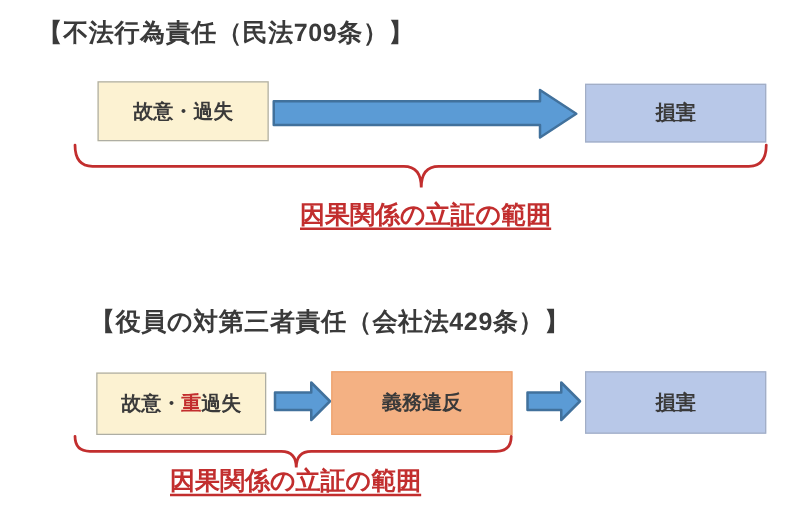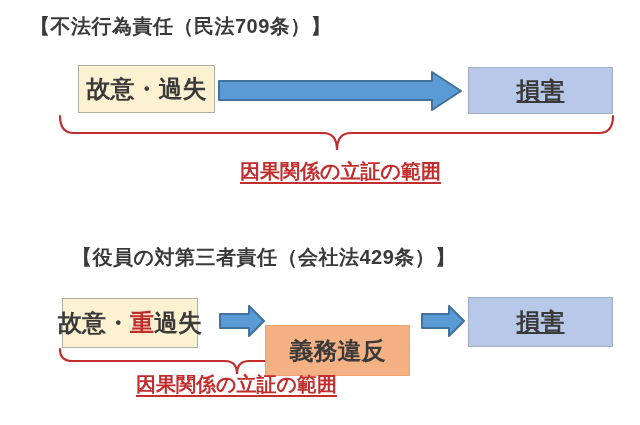--- a/index.html
+++ b/index.html
@@ -36,39 +36,38 @@
     font-weight: 600;
     color: var(--text-color);
     white-space: nowrap;
     letter-spacing: 0.5px;
   }
   .box {
     position: absolute;
     display: flex;
     align-items: center;
     justify-content: center;
-    font-size: 24px;
+    font-size: 16px;
     font-weight: 600;
     color: var(--text-color);
     white-space: nowrap;
     box-sizing: border-box;
   }
   .box-yellow {
     background: var(--yellow-box-fill);
     border: 1.5px solid var(--yellow-box-border);
   }
   .box-blue {
     background: var(--blue-box-fill);
     border: 1.5px solid var(--blue-box-border);
     text-decoration: underline;
   }
   .box-orange {
     background: var(--orange-box-fill);
     border: 1.5px solid var(--orange-box-border);
-    margin-top: 28px;
   }
   .caption {
     position: absolute;
     font-size: 20px;
     font-weight: 600;
     color: var(--red-accent);
     text-decoration: underline;
     text-decoration-thickness: 1.5px;
     text-underline-offset: 4px;
     white-space: nowrap;
@@ -100,21 +99,21 @@
   </div>
 
   <div class="box box-blue" style="left:468px; top:67px; width:145px; height:47px;">
     <span>損害</span>
   </div>
 
   <div class="caption" style="left:240px; top:158px;">因果関係の立証の範囲</div>
 
   <div class="sec-title" style="left:30px; top:244px;margin-left:42px;">【役員の対第三者責任（会社法429条）】</div>
 
-  <div class="box box-yellow" style="left:62px; top:298px; width:136px; height:50px;">
+  <div class="box box-yellow" style="left:77px; top:298px; width:136px; height:50px;">
     <span>故意・</span>
       <span class="hl-red">重</span>
       <span>過失</span>
   </div>
 
   <div class="box box-orange" style="left:265px; top:297px; width:145px; height:51px;">
     <span>義務違反</span>
   </div>
 
   <div class="box box-blue" style="left:468px; top:297px; width:145px; height:50px;">

